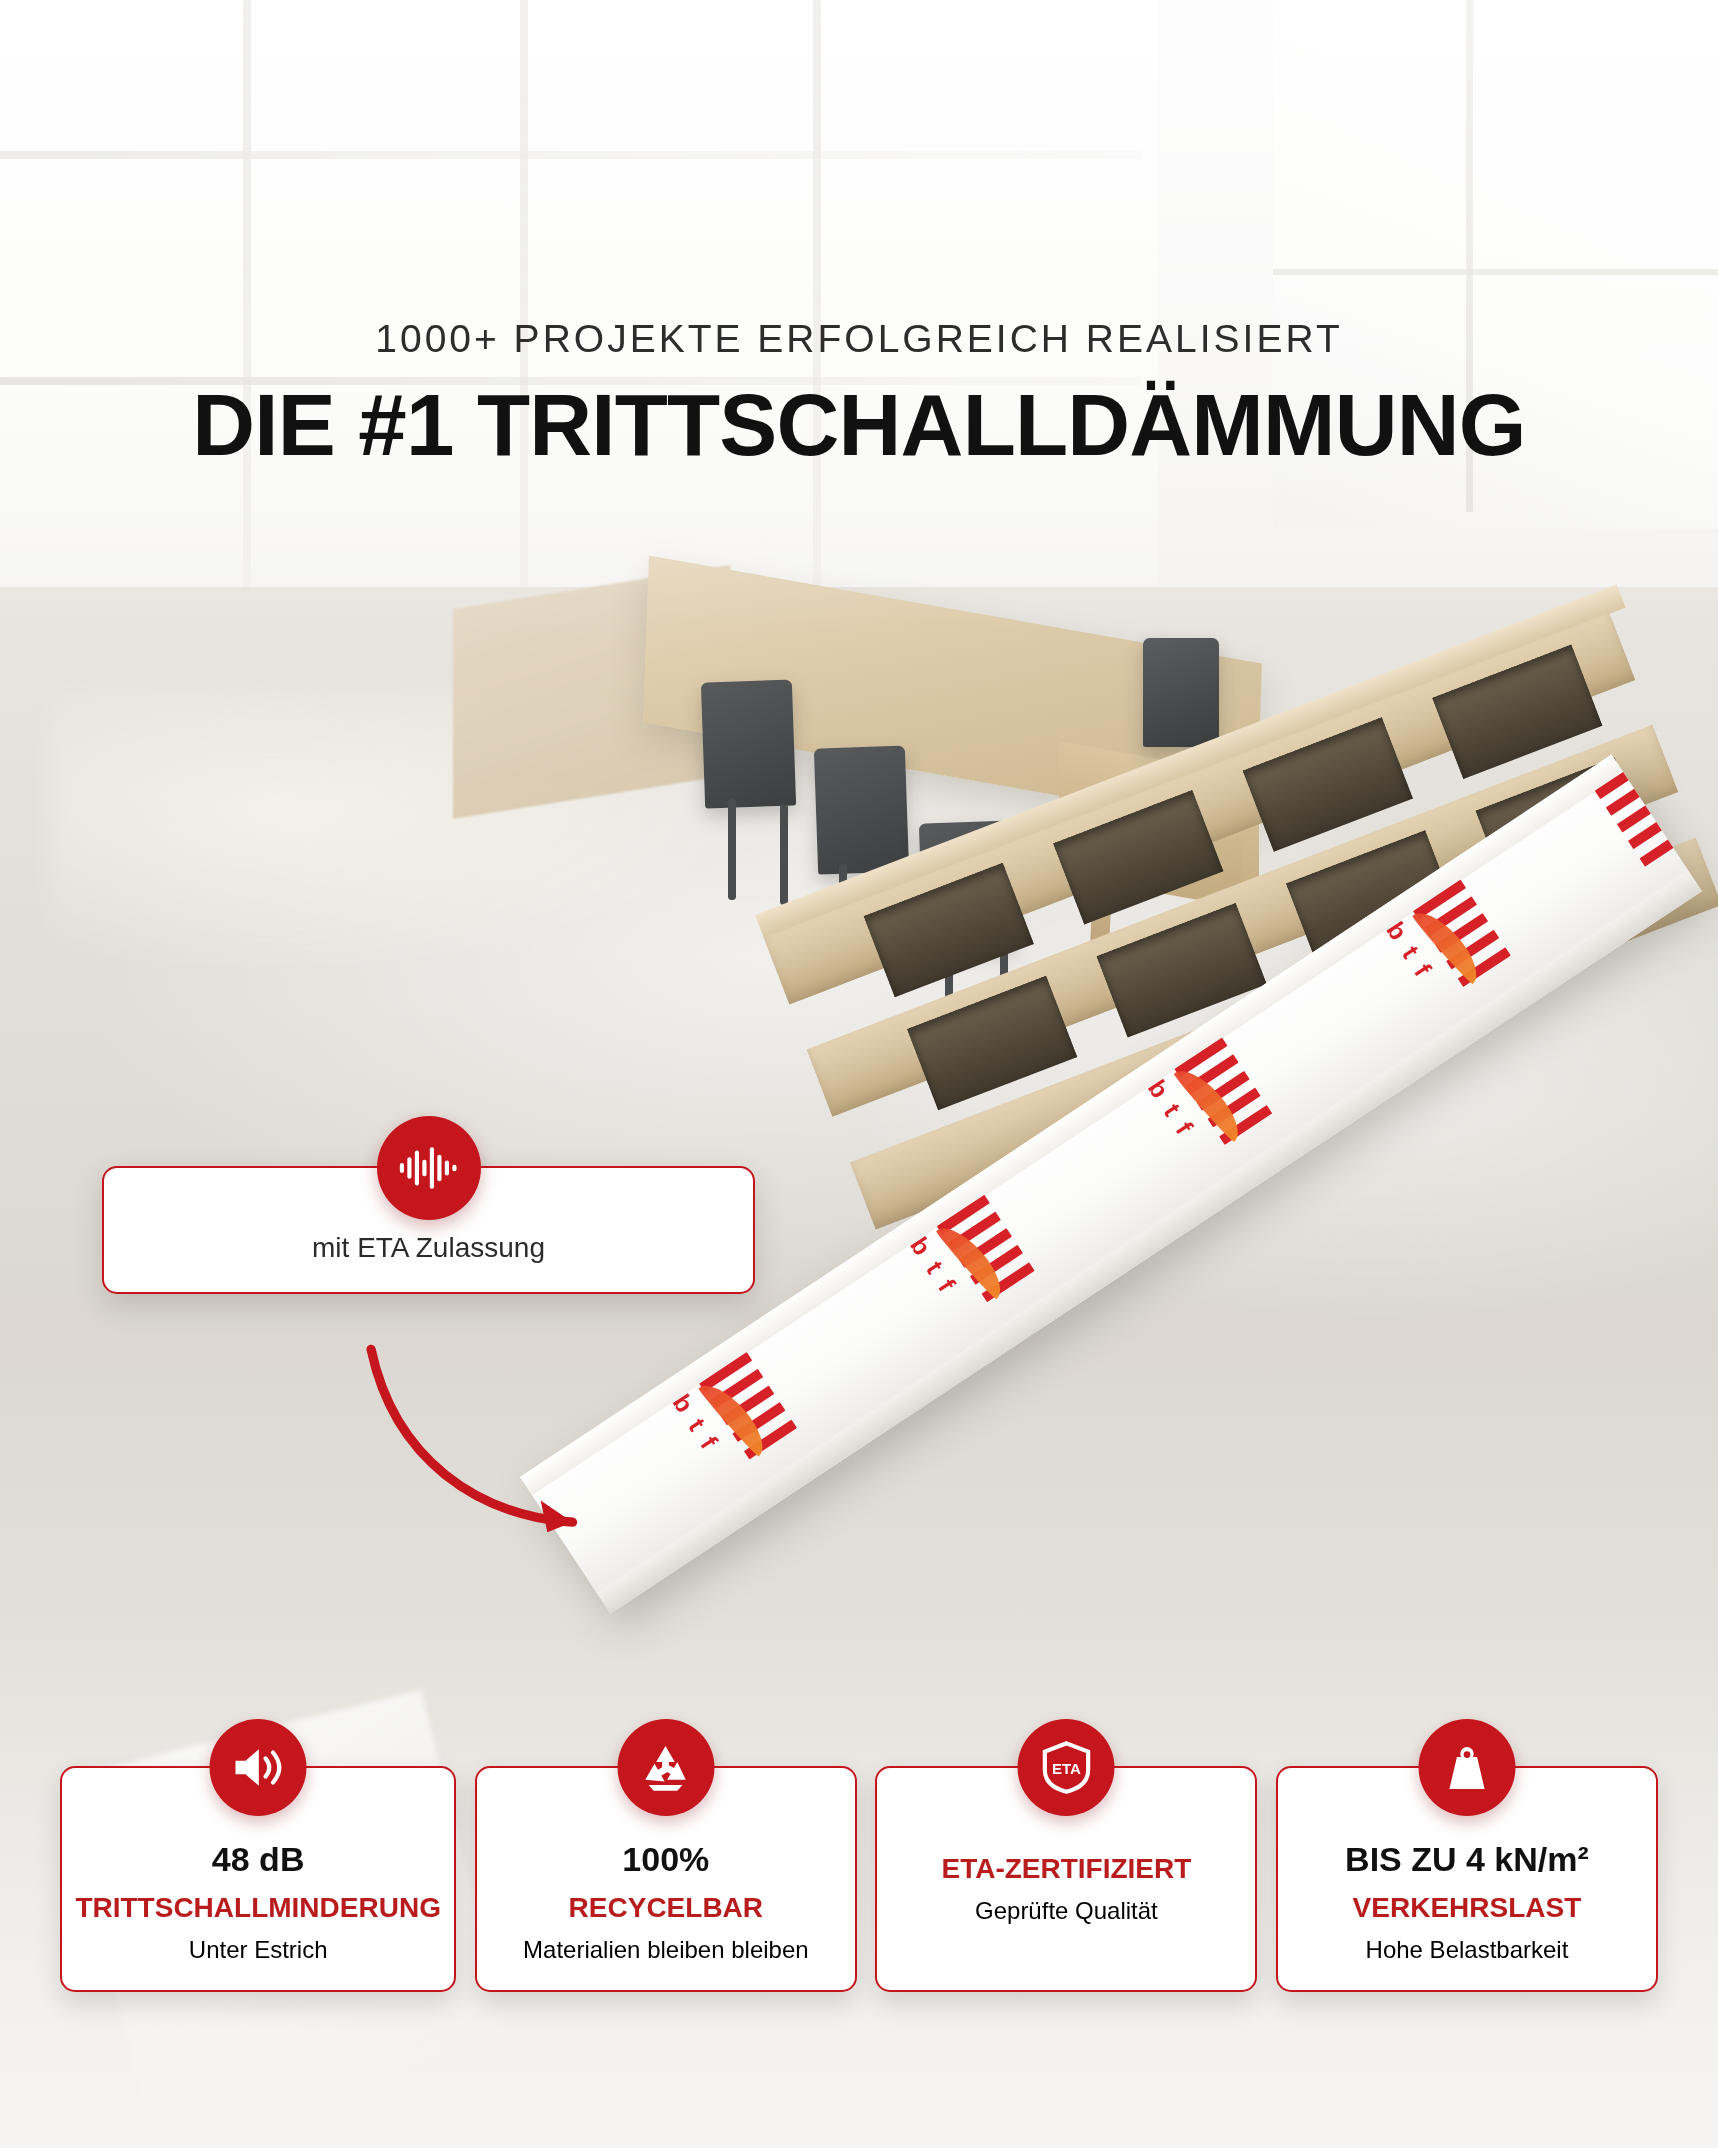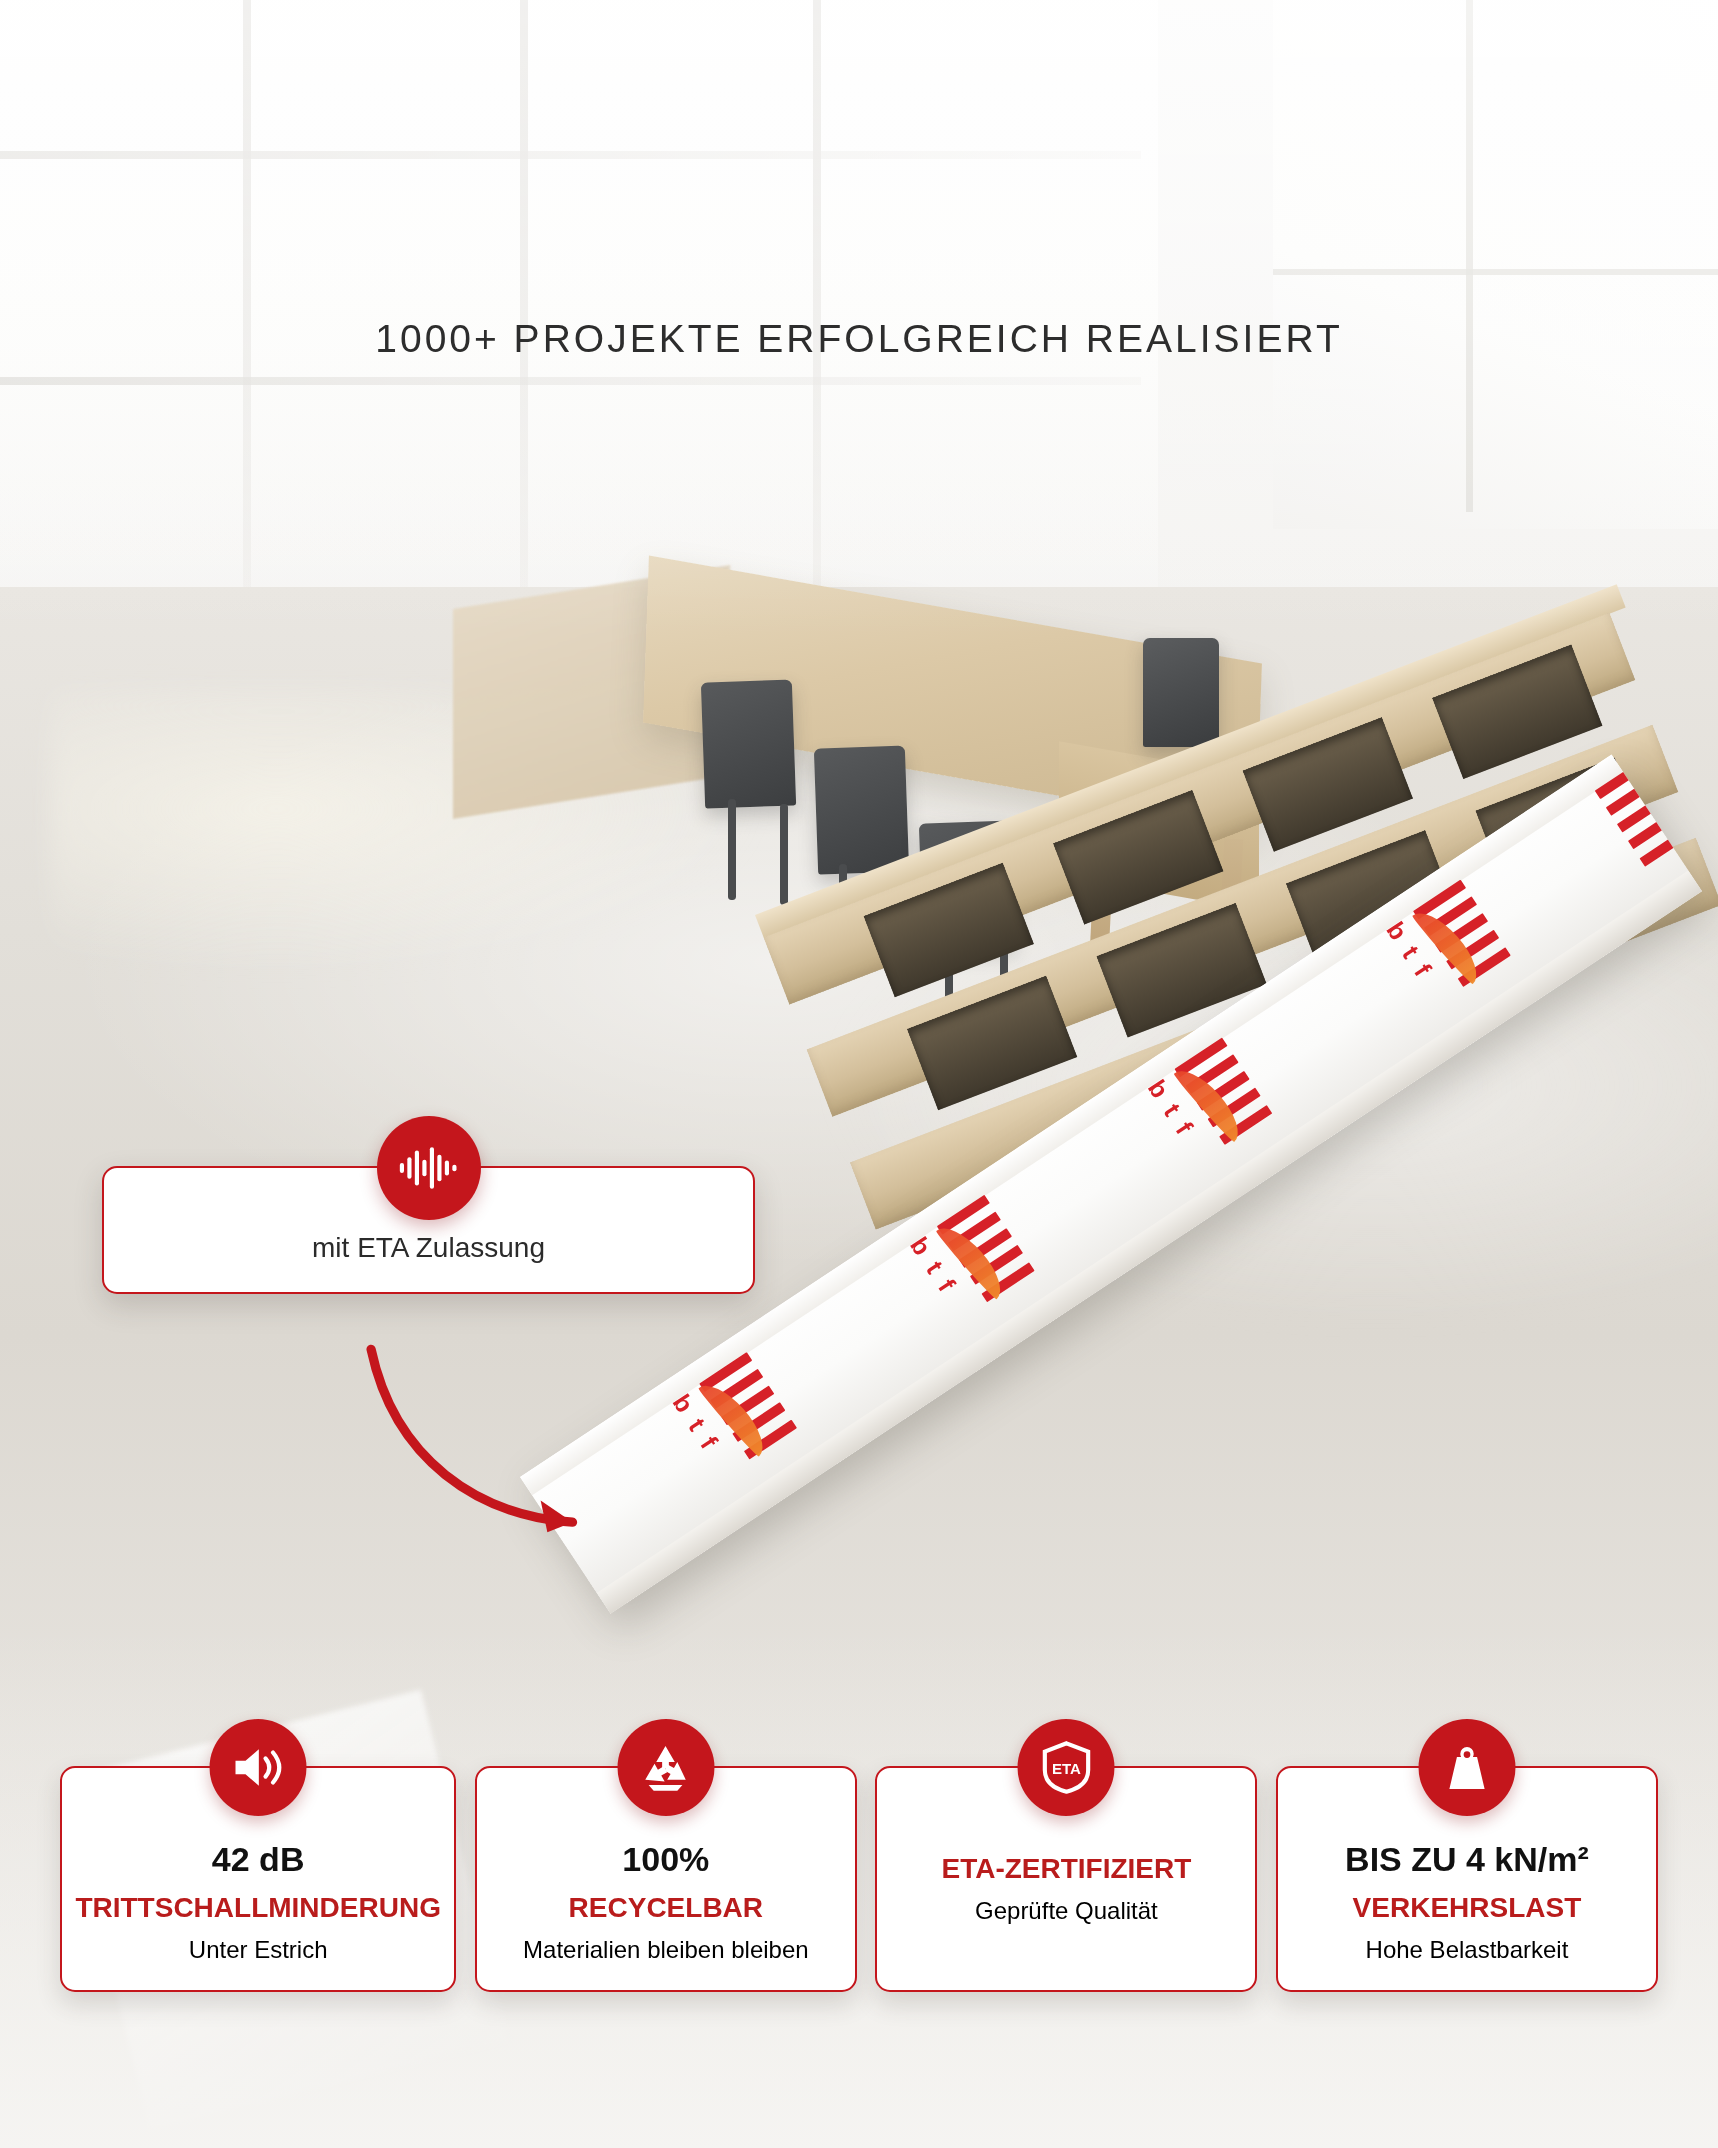--- a/index.html
+++ b/index.html
@@ -438,20 +438,21 @@
       <div class="tail-chip"></div>
     </div>
 
     <div class="haze-top"></div>
     <div class="haze-bottom"></div>
   </div>
 
   <div class="headline-wrap">
     <div class="eyebrow">1000+ PROJEKTE ERFOLGREICH REALISIERT</div>
     <h1 class="headline">
+      <span class="l1">DIE #1 TRITTSCHALLDÄMMUNG</span>
     </h1>
   </div>
 
   <svg class="arrow-svg" viewBox="0 0 380 270">
     <path d="M12 18 C 40 150, 140 216, 252 224" fill="none" stroke="#C4161C" stroke-width="11" stroke-linecap="round"></path>
     <path d="M252 224 L 214 198 L 222 236 Z" fill="#C4161C"></path>
   </svg>
 
   <div class="callout">
     <div class="badge-circle">
@@ -474,21 +475,21 @@
   <div class="features">
 
     <div class="fcard">
       <div class="fbadge">
         <svg class="icon-svg" width="55" height="49" viewBox="0 0 66 58" aria-hidden="true">
           <path d="M6 21 h12 L34 7 v44 L18 37 H6 z" fill="#ffffff"></path>
           <path d="M42 18 q9 11 0 22" stroke="#ffffff" stroke-width="5" fill="none" stroke-linecap="round"></path>
           <path d="M51 11 q15 18 0 36" stroke="#ffffff" stroke-width="5" fill="none" stroke-linecap="round"></path>
         </svg>
       </div>
-      <div class="fval">42 dB</div>
+      <div class="fval">48 dB</div>
       <div class="flabel">TRITTSCHALLMINDERUNG</div>
       <div class="fsub">Unter Estrich</div>
     </div>
 
     <div class="fcard">
       <div class="fbadge">
         <svg class="icon-svg" width="54" height="54" viewBox="0 0 64 64" aria-hidden="true">
           <g fill="#ffffff">
             <path d="M32 6 L43 25 H36 L36 33 H28 L28 25 H21 Z"></path>
             <path d="M8 46 L19 27 L23 34 L30 30 L34 37 L27 41 L31 48 Z"></path>

